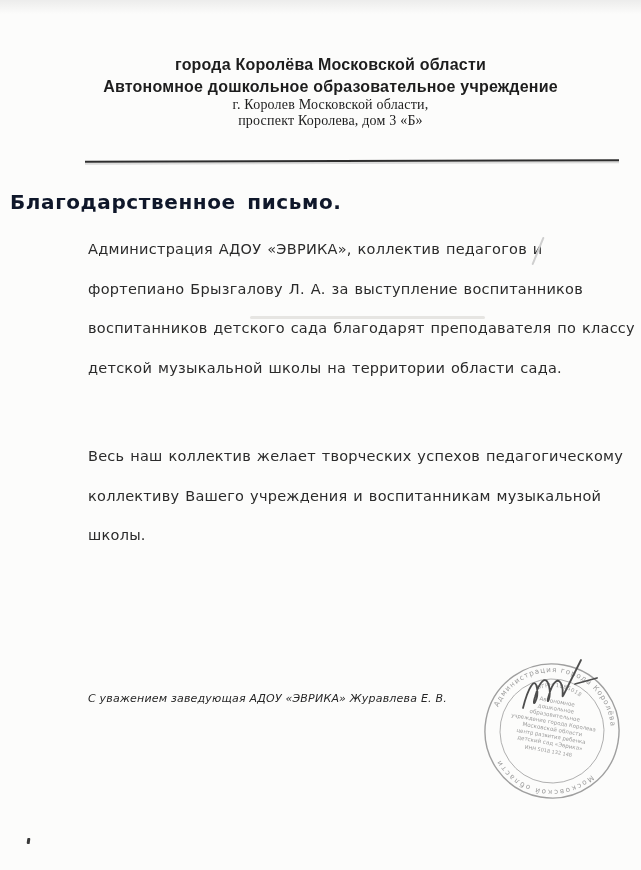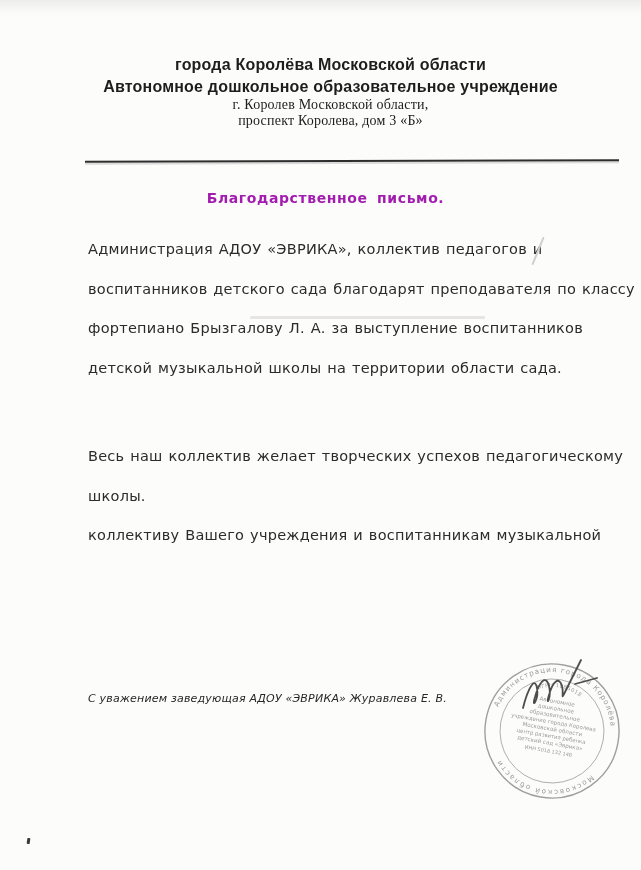--- a/index.html
+++ b/index.html
@@ -28,22 +28,22 @@
     font-weight:400;font-size:14px;line-height:15.5px;letter-spacing:.2px;
   }
   .rule{
     position:absolute;left:85px;right:22px;top:160px;height:2px;
     background:#2e2e2e;transform:rotate(-.15deg);
     box-shadow:0 2px 0 rgba(120,120,120,.25);
   }
 
   
   .doc-title{
-    position:absolute;left:10px;right:0;top:190px;text-align:center;
-    font-weight:700;font-size:14px;letter-spacing:.6px;word-spacing:4px;color:#a21caf;
+    position:absolute;left:10px;right:0;top:190px;
+    font-weight:700;font-size:20px;letter-spacing:.6px;word-spacing:4px;color:#0f172a;
   }
 
   
   .para{
     position:absolute;left:88px;width:500px;
     font-size:14.5px;line-height:39.5px;letter-spacing:.25px;word-spacing:1px;
     color:#2b2b2b;white-space:nowrap;
   }
   .para1{top:230px;}
   .para2{top:437px;}
@@ -85,29 +85,29 @@
     <div class="lh-serif">г. Королев Московской области,</div>
     <div class="lh-serif">проспект Королева, дом 3 «Б»</div>
   </div>
 
   <div class="rule"></div>
 
   <div class="doc-title">Благодарственное  письмо.</div>
 
   <div class="para para1">
     <div>Администрация АДОУ «ЭВРИКА», коллектив педагогов и</div>
+    <div>фортепиано Брызгалову Л. А. за выступление воспитанников</div>
     <div>воспитанников детского сада благодарят преподавателя по классу</div>
-    <div>фортепиано Брызгалову Л. А. за выступление воспитанников</div>
     <div>детской музыкальной школы на территории области сада.</div>
   </div>
 
   <div class="para para2">
     <div>Весь наш коллектив желает творческих успехов педагогическому</div>
+    <div>коллективу Вашего учреждения и воспитанникам музыкальной</div>
     <div>школы.</div>
-    <div>коллективу Вашего учреждения и воспитанникам музыкальной</div>
   </div>
 
   <div class="closing">С уважением заведующая АДОУ «ЭВРИКА» Журавлева Е. В.</div>
 
   <svg class="stamp" viewBox="0 0 172 172">
     <g transform="rotate(10 86 88)">
       <circle cx="86" cy="88" r="67" fill="none" stroke="#8b8b8b" stroke-width="1.4"></circle>
       <circle cx="86" cy="88" r="52" fill="none" stroke="#9a9a9a" stroke-width="0.9"></circle>
       <defs>
         <path id="arcTop" d="M 27,88 A 59,59 0 0 1 145,88" fill="none"></path>

